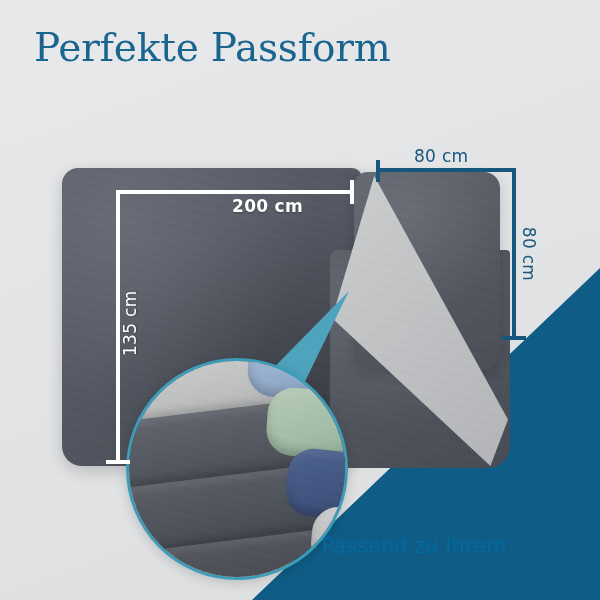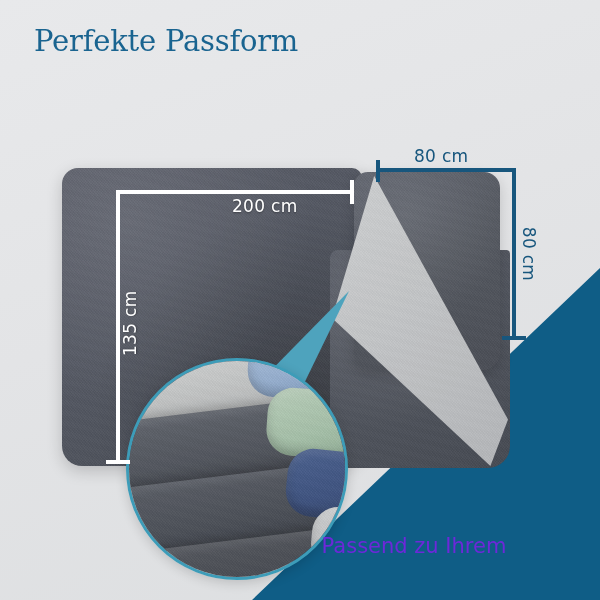--- a/index.html
+++ b/index.html
@@ -29,36 +29,36 @@
     inset: 0;
   }
 
   
   .heading {
     position: absolute;
     left: 34px;
     top: 22px;
     width: 520px;
     color: #1a6490;
-    font-size: 29px;
+    font-size: 39px;
     line-height: 1.33;
     font-weight: 400;
     letter-spacing: -0.2px;
     font-family: "DejaVu Serif", "Liberation Serif", serif;
   }
   .heading .ln { display: block; white-space: nowrap; }
 
   
   .caption {
     position: absolute;
     right: 26px;
     bottom: 38px;
     width: 320px;
     text-align: center;
-    color: #6d28d9;
+    color: #0369a1;
     font-size: 21px;
     line-height: 1.42;
     font-family: "DejaVu Sans", sans-serif;
   }
   .caption .ln { display: block; white-space: nowrap; }
 
   
   .photo-layer { position: absolute; inset: 0; }
 
   
@@ -229,21 +229,21 @@
       <path d="M352,180 L352,204"></path>
     </g>
 
     <g stroke="#17567d" stroke-width="4" fill="none" stroke-linecap="butt">
       <path d="M378,170 L514,170 L514,338"></path>
       <path d="M378,160 L378,182"></path>
       <path d="M502,338 L526,338"></path>
     </g>
   </svg>
 
-  <div class="lbl lbl-white" style="left:232px; top:196px;">200 cm</div>
+  <div class="lbl lbl-white" style="left:232px; top:196px;font-weight:bold;">200 cm</div>
 
   <div class="lbl lbl-white rot-ccw" style="left:100px; top:316px; width:60px; text-align:center;">135 cm</div>
 
   <div class="lbl lbl-blue" style="left:414px; top:146px;">80 cm</div>
 
   <div class="lbl lbl-blue rot-cw" style="left:501px; top:244px; width:56px; text-align:center;">80 cm</div>
 
   <div class="heading">
     <span class="ln">Perfekte Passform</span>
   </div>

